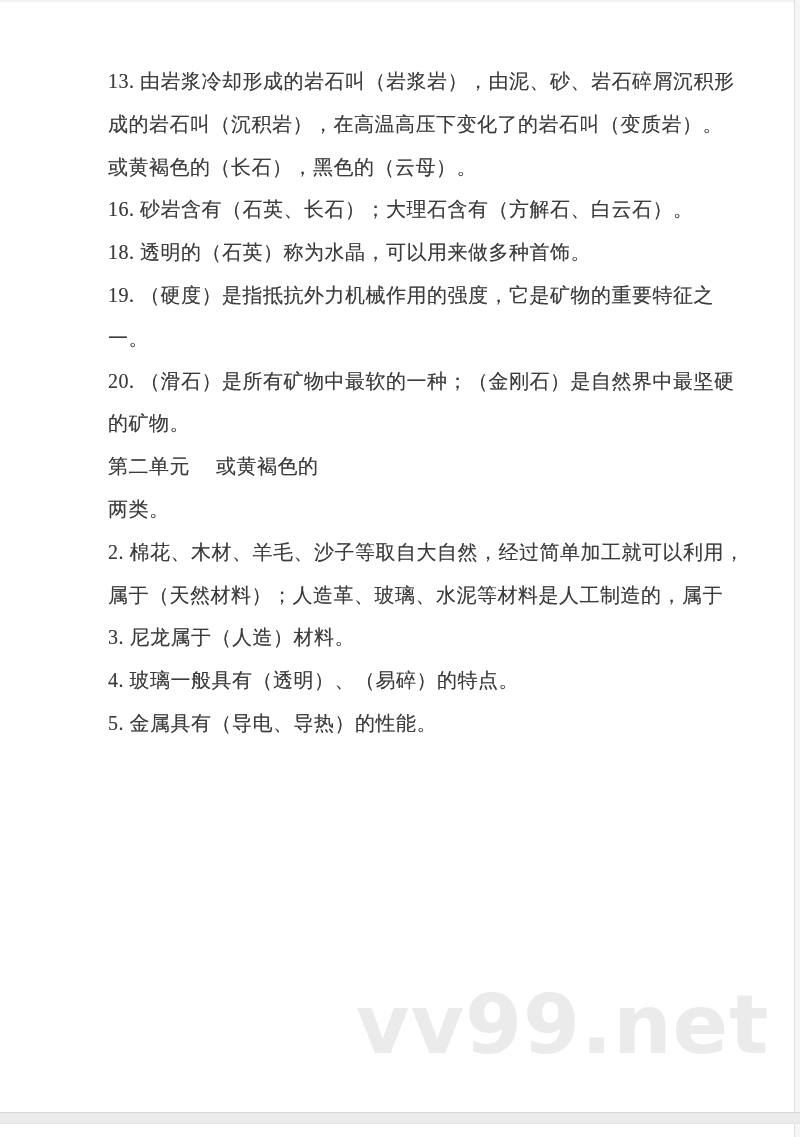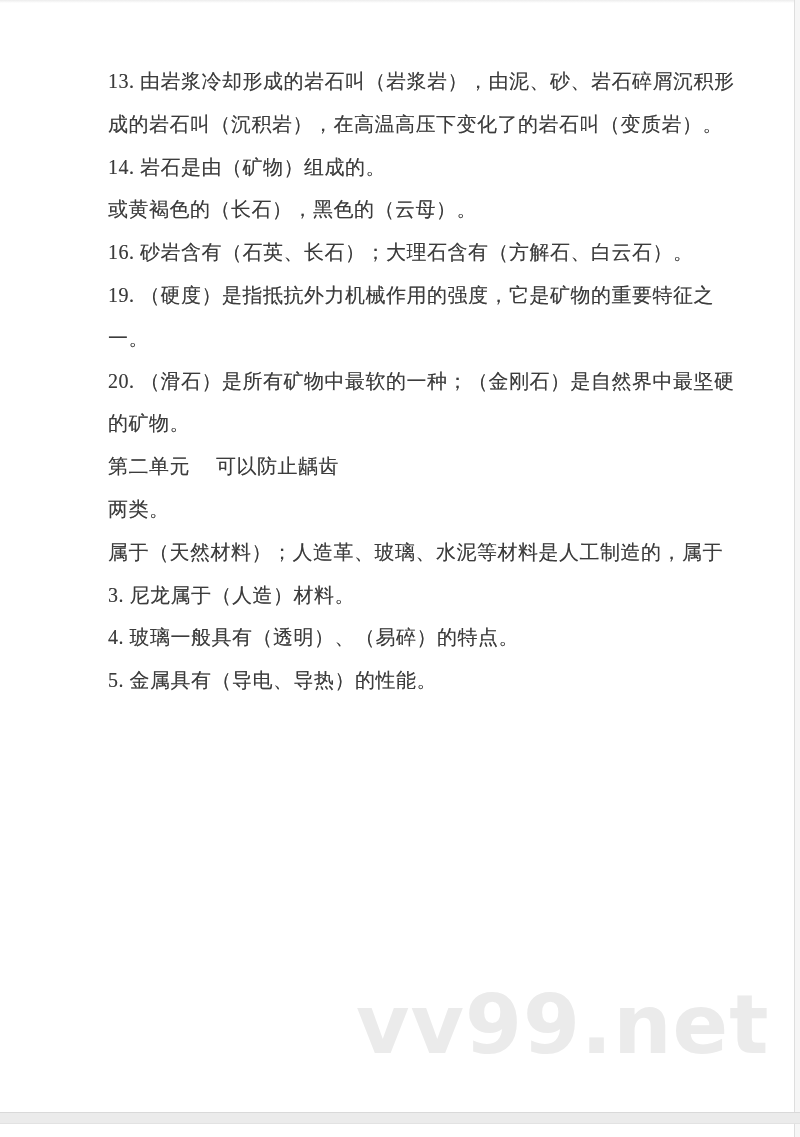--- a/index.html
+++ b/index.html
@@ -89,29 +89,30 @@
 </style>
 </head>
 <body>
 
 <div class="page">
   <div class="top-shade"></div>
 
   <div class="text-block" id="text-block">
       <div class="text-line">13. 由岩浆冷却形成的岩石叫（岩浆岩），由泥、砂、岩石碎屑沉积形</div>
       <div class="text-line">成的岩石叫（沉积岩），在高温高压下变化了的岩石叫（变质岩）。</div>
-      <div class="text-line">14. 岩石是由（矿物）组成的。</div>
       <div class="text-line">或黄褐色的（长石），黑色的（云母）。</div>
       <div class="text-line">16. 砂岩含有（石英、长石）；大理石含有（方解石、白云石）。</div>
+      <div class="text-line">18. 透明的（石英）称为水晶，可以用来做多种首饰。</div>
       <div class="text-line">19. （硬度）是指抵抗外力机械作用的强度，它是矿物的重要特征之</div>
       <div class="text-line">一。</div>
       <div class="text-line">20. （滑石）是所有矿物中最软的一种；（金刚石）是自然界中最坚硬</div>
       <div class="text-line">的矿物。</div>
-      <div class="text-line">第二单元　 可以防止龋齿</div>
+      <div class="text-line">第二单元　 或黄褐色的</div>
       <div class="text-line">两类。</div>
+      <div class="text-line">2. 棉花、木材、羊毛、沙子等取自大自然，经过简单加工就可以利用，</div>
       <div class="text-line">属于（天然材料）；人造革、玻璃、水泥等材料是人工制造的，属于</div>
       <div class="text-line">3. 尼龙属于（人造）材料。</div>
       <div class="text-line">4. 玻璃一般具有（透明）、（易碎）的特点。</div>
       <div class="text-line">5. 金属具有（导电、导热）的性能。</div>
     </div>
 
   <div class="watermark">vv99.net</div>
 
   <div class="right-edge-line"></div>
   <div class="right-edge-fill"></div>

